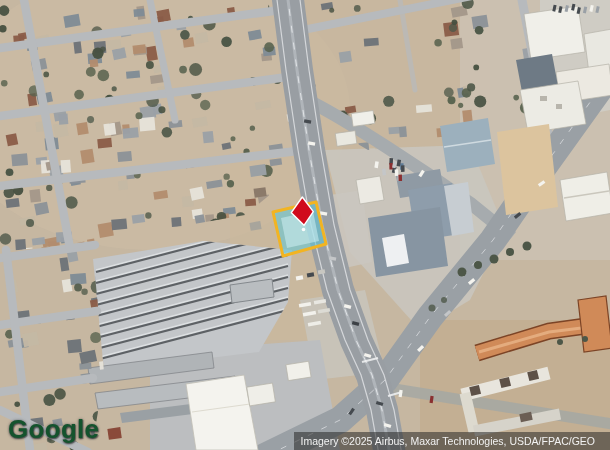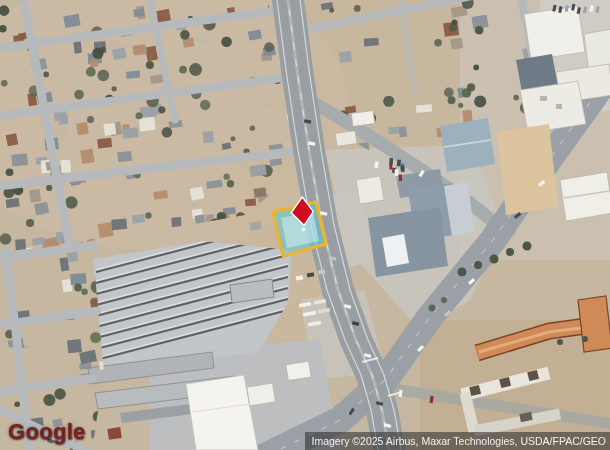--- a/index.html
+++ b/index.html
@@ -1,28 +1,28 @@
 <!DOCTYPE html>
 <html><head>
 <meta charset="utf-8">
 <style>
   html,body{margin:0;padding:0;background:#222;}
   .stage{position:relative;width:610px;height:450px;overflow:hidden;
          font-family:"Liberation Sans",sans-serif;background:#c6b7a1;}
   .stage svg{position:absolute;left:0;top:0;display:block;}
   .google-logo{
     position:absolute;left:8px;bottom:5px;
-    font-size:22px;font-weight:700;letter-spacing:.3px;color:#7f1d1d;
+    font-size:26px;font-weight:700;letter-spacing:.3px;color:#14532d;
     text-shadow:0 1px 2px rgba(60,64,67,.75),0 0 3px rgba(60,64,67,.55),1px 1px 1px rgba(0,0,0,.35);
     user-select:none;cursor:pointer;
   }
   .attribution{
     position:absolute;right:0;bottom:0;height:18px;line-height:18px;
     background:rgba(40,40,40,.55);color:#f2f2f2;font-size:10.5px;
-    padding:0 4px 0 7px;white-space:nowrap;
+    padding:0 15px 0 7px;white-space:nowrap;
   }
 </style>
 </head>
 <body>
 
 <div class="stage">
 <svg width="610" height="450" viewBox="0 0 610 450">
   <defs>
     <clipPath id="clipResA">
           <polygon points="0,0 268,0 300,170 245,215 92,242 0,252"></polygon>

